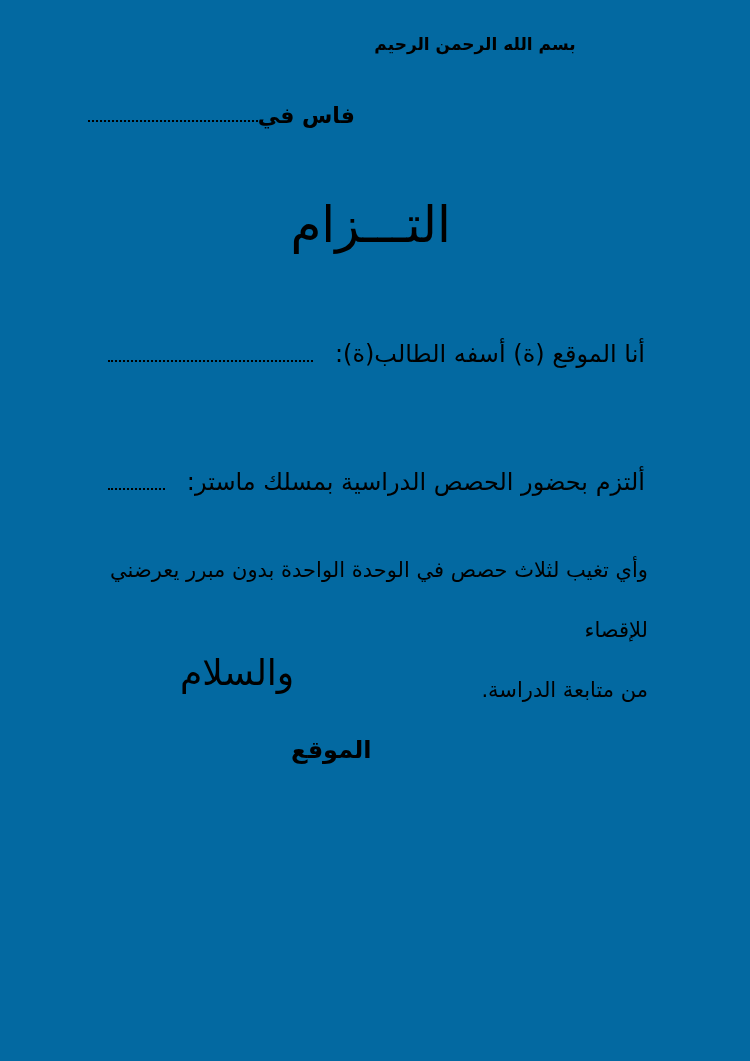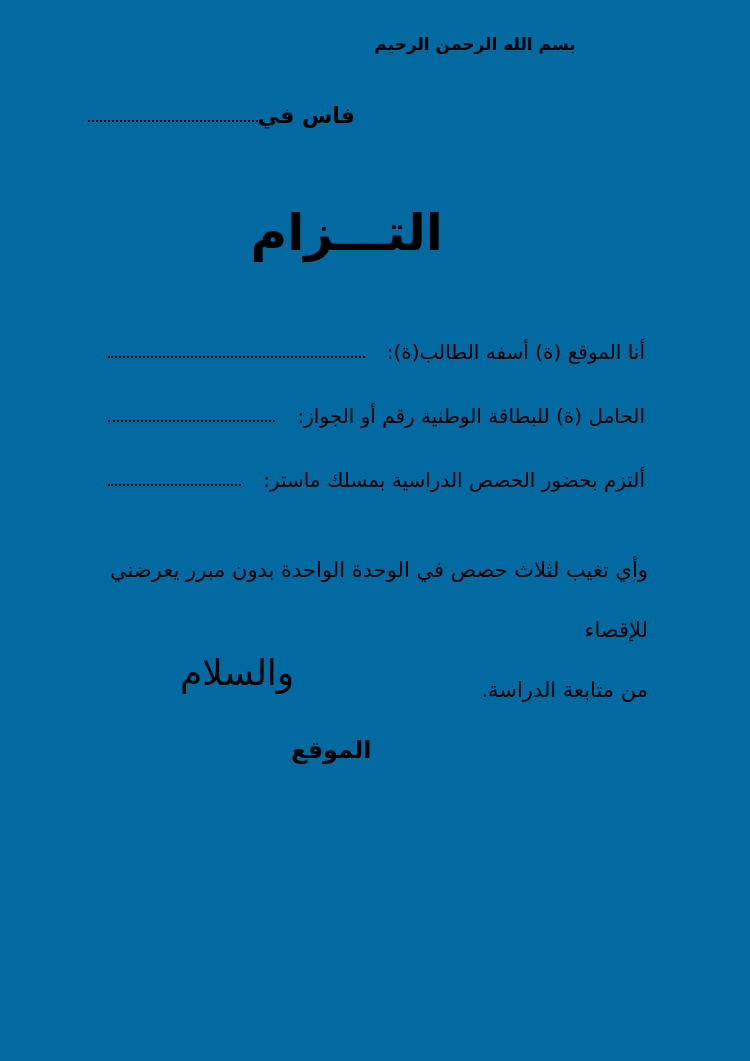--- a/index.html
+++ b/index.html
@@ -51,36 +51,36 @@
     height: 1px;
     align-self: flex-end;
     margin-bottom: 6px;
     min-width: 30px;
   }
   
   .doc-title {
     position: absolute;
     top: 192px;
     right: 295px;
-    margin: 12px;
+    margin: 4px;
     font-size: 50px;
-    font-weight: bold;
+    font-weight: normal;
     font-family: "DejaVu Sans", sans-serif;
     white-space: nowrap;
     letter-spacing: -1px;
   }
   
   .form-line {
     position: absolute;
     right: 105px;
     left: 108px;
     display: flex;
     align-items: baseline;
     gap: 22px;
-    font-size: 20px;
+    font-size: 24px;
     direction: rtl;
   }
   .form-line .label { white-space: nowrap; }
   .form-line-1 { top: 340px; }
   .form-line-2 { top: 404px; }
   .form-line-3 { top: 468px; }
   
   .paragraph {
     position: absolute;
     top: 540px;
@@ -121,24 +121,20 @@
     <span class="leader"></span>
   </div>
 
   <h1 class="doc-title">التـــزام</h1>
 
   <div class="form-line form-line-1">
     <span class="label">أنا الموقع (ة) أسفه الطالب(ة):</span>
     <span class="leader"></span>
   </div>
 
-  <div class="form-line form-line-2">
-    <span class="label">الحامل (ة) للبطاقة الوطنية رقم أو الجواز:</span>
-    <span class="leader"></span>
-  </div>
 
   <div class="form-line form-line-3">
     <span class="label">ألتزم بحضور الحصص الدراسية بمسلك ماستر:</span>
     <span class="leader"></span>
   </div>
 
   <div class="paragraph">
     <span class="p-line">وأي تغيب لثلاث حصص في الوحدة الواحدة بدون مبرر يعرضني للإقصاء</span>
     <span class="p-line">من متابعة الدراسة.</span>
   </div>

